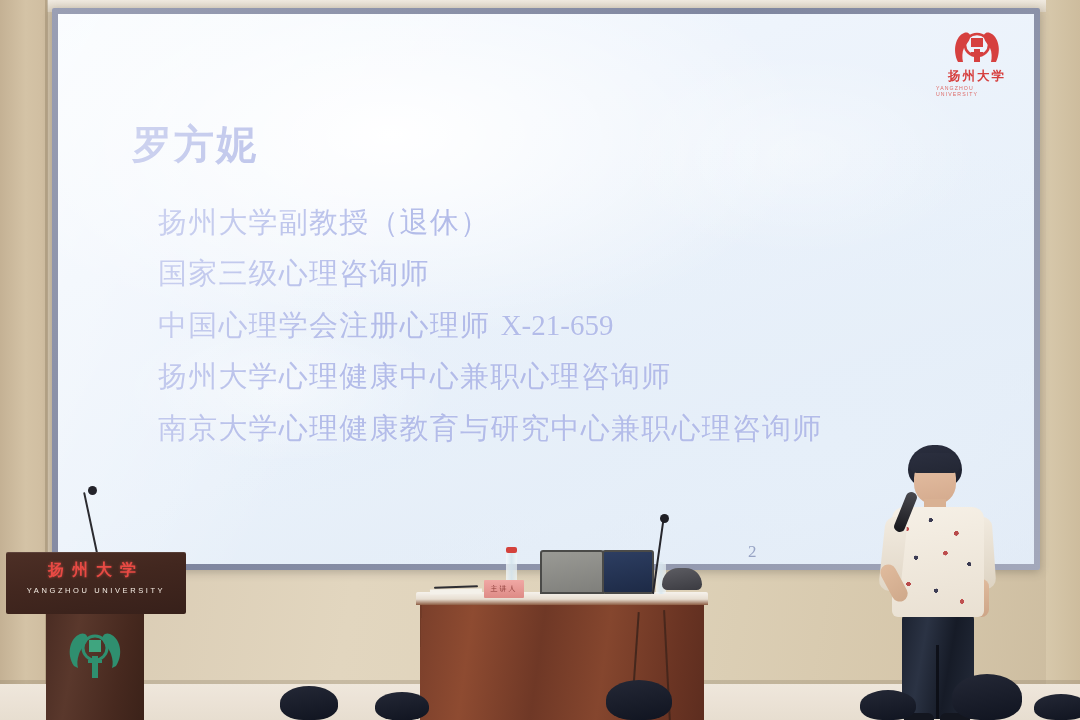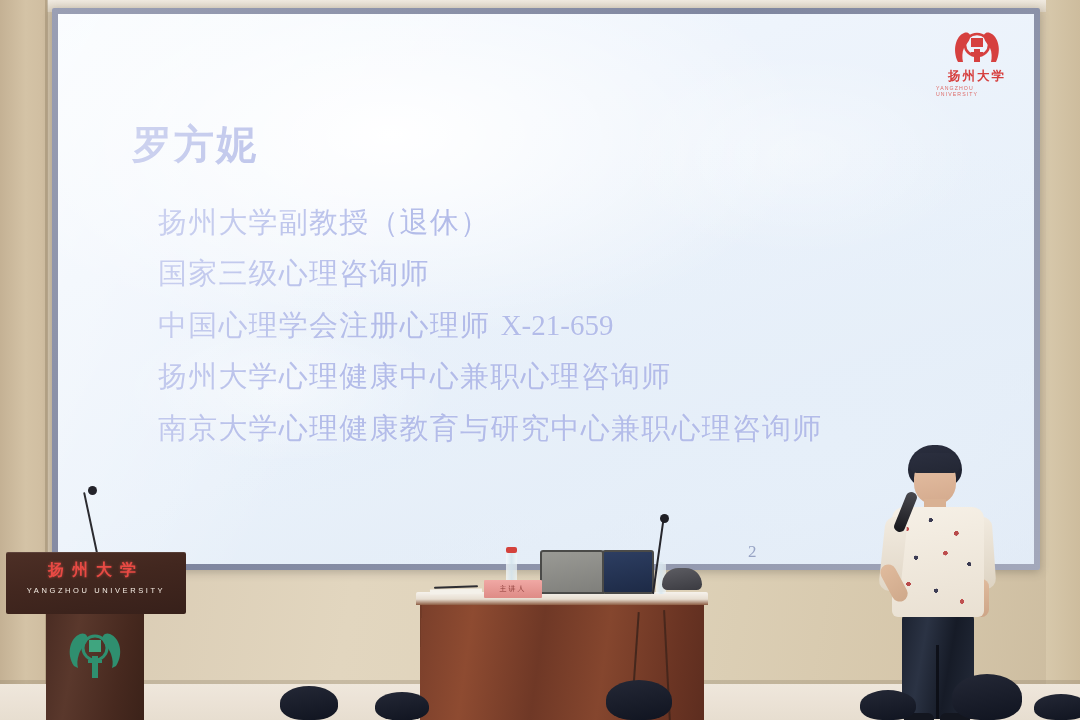--- a/index.html
+++ b/index.html
@@ -176,21 +176,21 @@
   }
   .bottle-1 { position: absolute; left: 90px; top: -40px; width: 11px; height: 42px;
     background: linear-gradient(90deg,rgba(245,250,252,.75),rgba(215,230,238,.92),rgba(240,248,250,.7));
     border-radius: 3px 3px 2px 2px; }
   .bottle-1-cap { position: absolute; left: 90px; top: -45px; width: 11px; height: 6px;
     background: #d4423c; border-radius: 2px; }
   .bottle-2 { position: absolute; left: 240px; top: -30px; width: 10px; height: 32px;
     background: linear-gradient(90deg,rgba(245,250,252,.7),rgba(218,232,240,.9),rgba(240,248,250,.65));
     border-radius: 3px; }
   .namecard {
-    position: absolute; left: 68px; top: -12px; width: 58px; height: 18px;
+    position: absolute; left: 68px; top: -12px; width: 40px; height: 18px;
     background: linear-gradient(180deg,#f0a8a4,#de8b86);
     border-radius: 1px; overflow:hidden;
   }
   .namecard-text {
     position:absolute; inset:0; display:flex; align-items:center; justify-content:center;
     font-size: 7px; letter-spacing: 2px; color: #8a3a36;
     font-family: "DejaVu Sans", "Liberation Sans", sans-serif;
   }
   .paper { position: absolute; left: 14px; top: -3px; width: 52px; height: 5px;
     background: #f4f1ea; transform: rotate(-1.2deg); }

